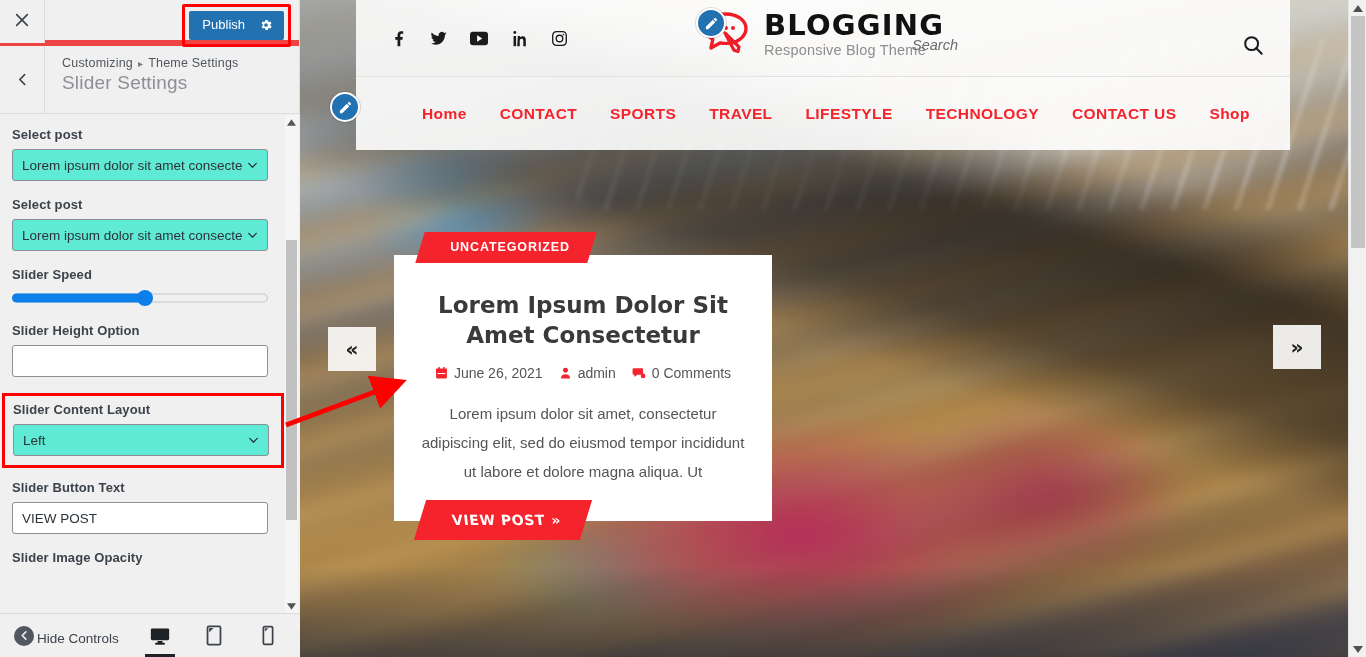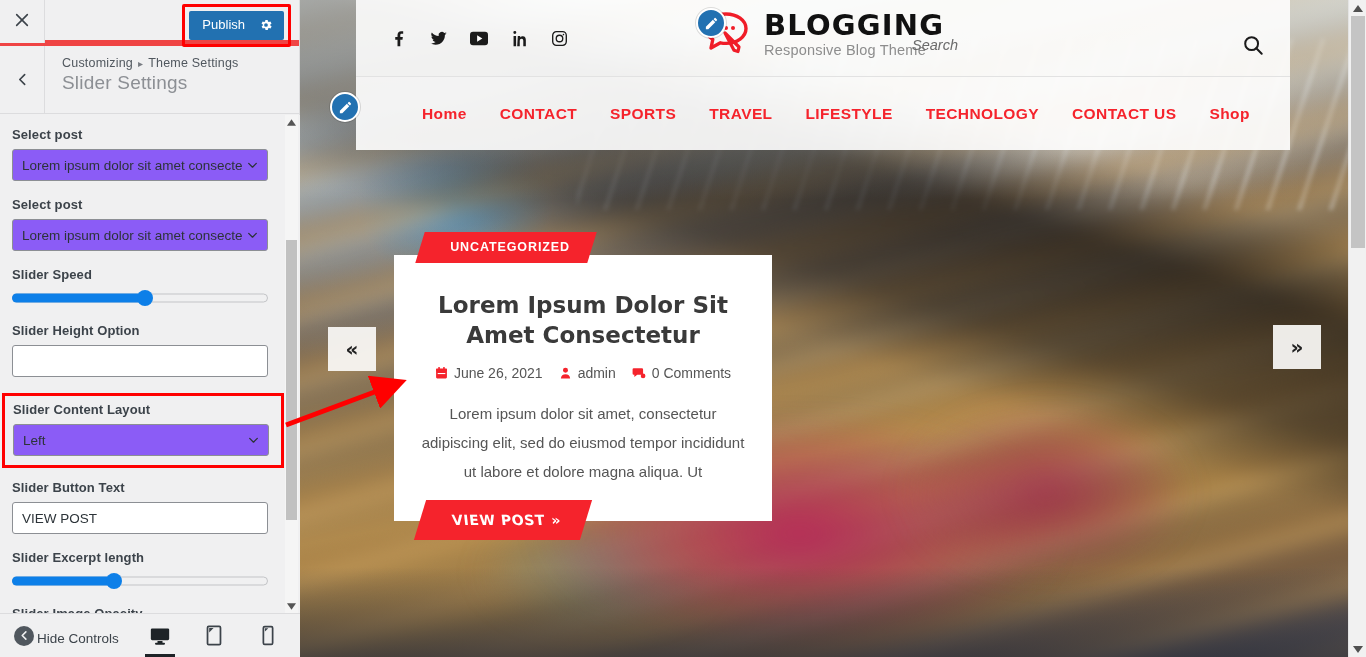--- a/index.html
+++ b/index.html
@@ -95,21 +95,21 @@
   .ctl-label {
     display: block;
     font-size: 13px; color: #3c434a;
     font-weight: 600;
     margin-bottom: 7px;
     letter-spacing: .1px;
   }
   .ctl-select {
     position: relative;
     width: 256px; height: 32px;
-    background: #8b5cf6;
+    background: #5eead4;
     border: 1px solid #8c8f94;
     border-radius: 3px;
     display: flex; align-items: center;
     padding: 0 28px 0 9px;
     font-size: 13.5px; color: #2c3338;
     white-space: nowrap; overflow: hidden;
     cursor: pointer;
   }
   .ctl-select .chev {
     position: absolute; right: 8px; top: 50%;
@@ -652,28 +652,20 @@
               </svg>
           </span>
         </div>
       </div>
 
       <div class="ctl">
         <label class="ctl-label">Slider Button Text</label>
         <input class="ctl-input" value="VIEW POST" style="">
       </div>
 
-      <div class="ctl">
-        <label class="ctl-label">Slider Excerpt length</label>
-        <div class="rangewrap">
-          <div class="rangetrack"></div>
-          <div class="rangefill" id="fill-excerpt" style="width: 102.4px;"></div>
-          <div class="rangethumb" id="thumb-excerpt" style="left: 102.4px;"></div>
-        </div>
-      </div>
 
       <div class="ctl">
         <label class="ctl-label">Slider Image Opacity</label>
       </div>
     </div>
 
     <div class="cz-scrollbar">
       <div class="cz-scroll-arrow-up">
         <svg width="9" height="7" viewBox="0 0 10 7" fill="#555">
             <polygon points="5,0 10,7 0,7"></polygon>

